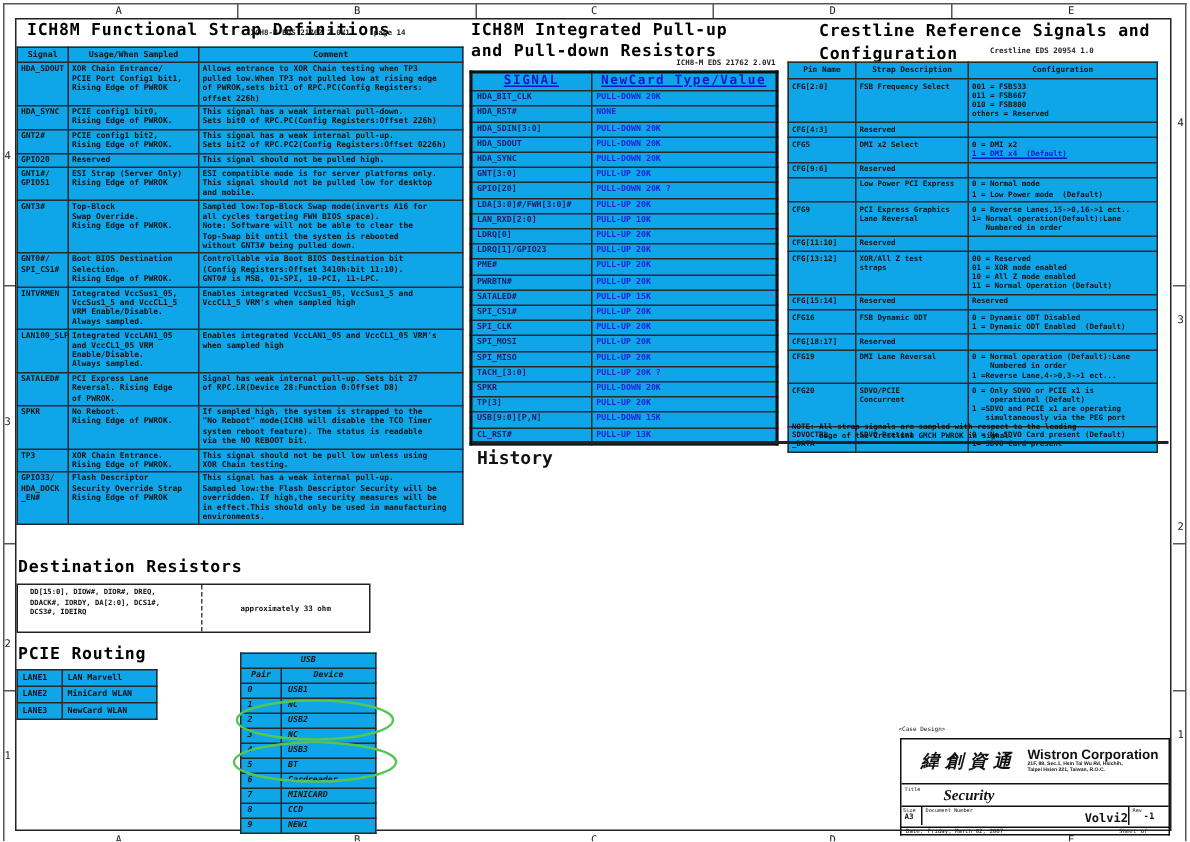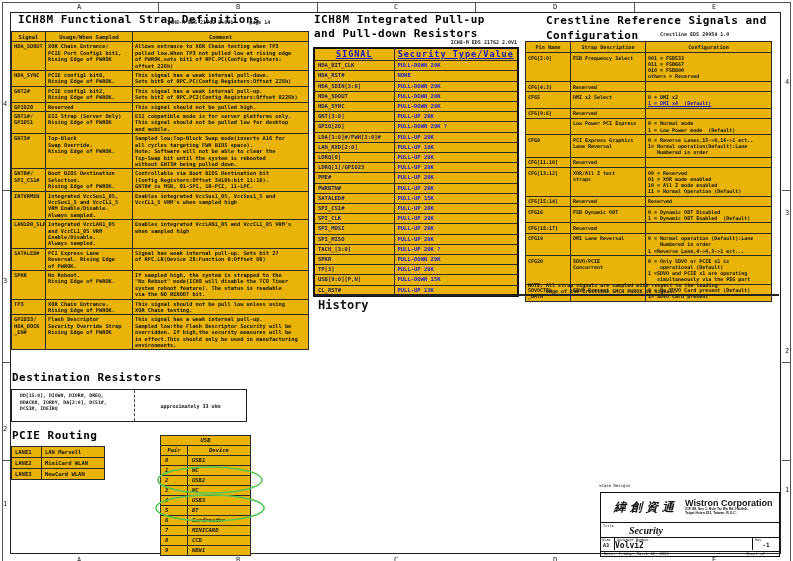--- a/index.html
+++ b/index.html
@@ -9,21 +9,21 @@
 .abs{position:absolute}
 .outer-border{left:2px;top:2px;width:789px;height:559px;border:1px solid #555;border-bottom:none}
 .frame{left:10px;top:12px;width:771px;height:542px;border:1px solid #222}
 .gcol{position:absolute;top:3px;font-size:7px;font-weight:normal;color:#222}
 .gcol.bot{top:556px}
 .grow{position:absolute;font-size:7px;font-weight:normal;color:#222}
 .tickv{position:absolute;width:1px;height:10px;background:#555;top:2px}
 .tickh{position:absolute;height:1px;width:8px;background:#555}
 .t-big{font-size:11px;letter-spacing:.5px;white-space:nowrap;color:#000}
 .t-sub{font-size:5px;white-space:nowrap;color:#222}
-table{border-collapse:collapse;table-layout:fixed;background:#eab308}
+table{border-collapse:collapse;table-layout:fixed;background:#0ea5e9}
 td,th{border:1px solid #2a2a2a;vertical-align:top;white-space:pre-wrap;overflow:hidden}
 
 #fs-table{width:297px;font-size:5.3px;line-height:6.4px;border:1.5px solid #222}
 #fs-table th{font-size:5.5px;text-align:center;padding:1.5px 1px;vertical-align:middle}
 #fs-table td{padding:1px 2px}
 
 #pr-table{width:204px;font-size:5.5px;line-height:7.2px;border:2px solid #111}
 #pr-table th{font-size:8.5px;color:#1414cc;text-decoration:underline;letter-spacing:1px;text-align:center;padding:2px 0;vertical-align:middle}
 #pr-table td{padding:1px 3px}
 .pr-sig{color:#1b1b5e}
@@ -52,21 +52,21 @@
 #tb-logo{height:30px;border-bottom:1px solid #111;display:flex;align-items:center;overflow:hidden}
 .tb-cjk{font-family:"DejaVu Serif",serif;font-size:12px;font-style:italic;letter-spacing:4px;padding-left:13px;white-space:nowrap}
 .tb-co{margin-left:7px}
 .tb-co-name{font-family:"Liberation Sans",sans-serif;font-size:9px;line-height:9px;white-space:nowrap}
 .tb-addr{font-family:"Liberation Sans",sans-serif;font-size:3.4px;line-height:3.9px;white-space:nowrap}
 #tb-title-row{height:15px;border-bottom:1px solid #111;position:relative}
 .tb-lab{font-size:3.5px;font-weight:normal;position:absolute}
 .tb-ref{position:absolute;left:28px;top:2px;font-family:"Liberation Serif",serif;font-style:italic;font-size:10px}
 #tb-num-row{height:12px;display:flex}
 .tb-size{width:14px;border-right:1px solid #111;position:relative;font-size:5px}
-.tb-doc{flex:1;border-right:1px solid #111;position:relative;text-align:left}
+.tb-doc{flex:1;border-right:1px solid #111;position:relative;text-align:right}
 .tb-docval{font-size:8px;margin-top:3px}
 .tb-rev{width:26px;position:relative;text-align:center;font-size:6px}
 .tb-sizeval{position:absolute;left:2px;top:4px}
 .tb-revval{margin-top:3px}
 #tb-date{left:600px;top:551px;width:180px;height:6px;border:1px solid #111;border-top:none;display:flex;align-items:center;font-size:3.8px;font-weight:normal;white-space:nowrap;overflow:hidden}
 #tb-date span{margin-left:3px}
 .spacer{flex:1}
 .case-tag{font-size:4px;font-weight:normal}
 svg{position:absolute;overflow:visible}
 </style>
@@ -246,21 +246,21 @@
   <div class="abs t-big" style="left:314px;top:27px">and Pull-down Resistors</div>
   <div class="abs t-sub" style="left:400px;top:39px;width:117px;text-align:right">ICH8-M EDS 21762  2.0V1</div>
   <table id="pr-table" class="abs" style="left:313px;top:47px">
     <colgroup>
         <col style="width:80px">
         <col style="width:124px">
       </colgroup>
     <thead>
       <tr>
         <th>SIGNAL</th>
-        <th>Security Type/Value</th>
+        <th>NewCard Type/Value</th>
       </tr>
     </thead>
     <tbody id="pr-body">
         <tr>
           <td class="pr-sig">HDA_BIT_CLK</td>
           <td class="pr-val">PULL-DOWN 20K</td>
         </tr>
         <tr>
           <td class="pr-sig">HDA_RST#</td>
           <td class="pr-val">NONE</td>

